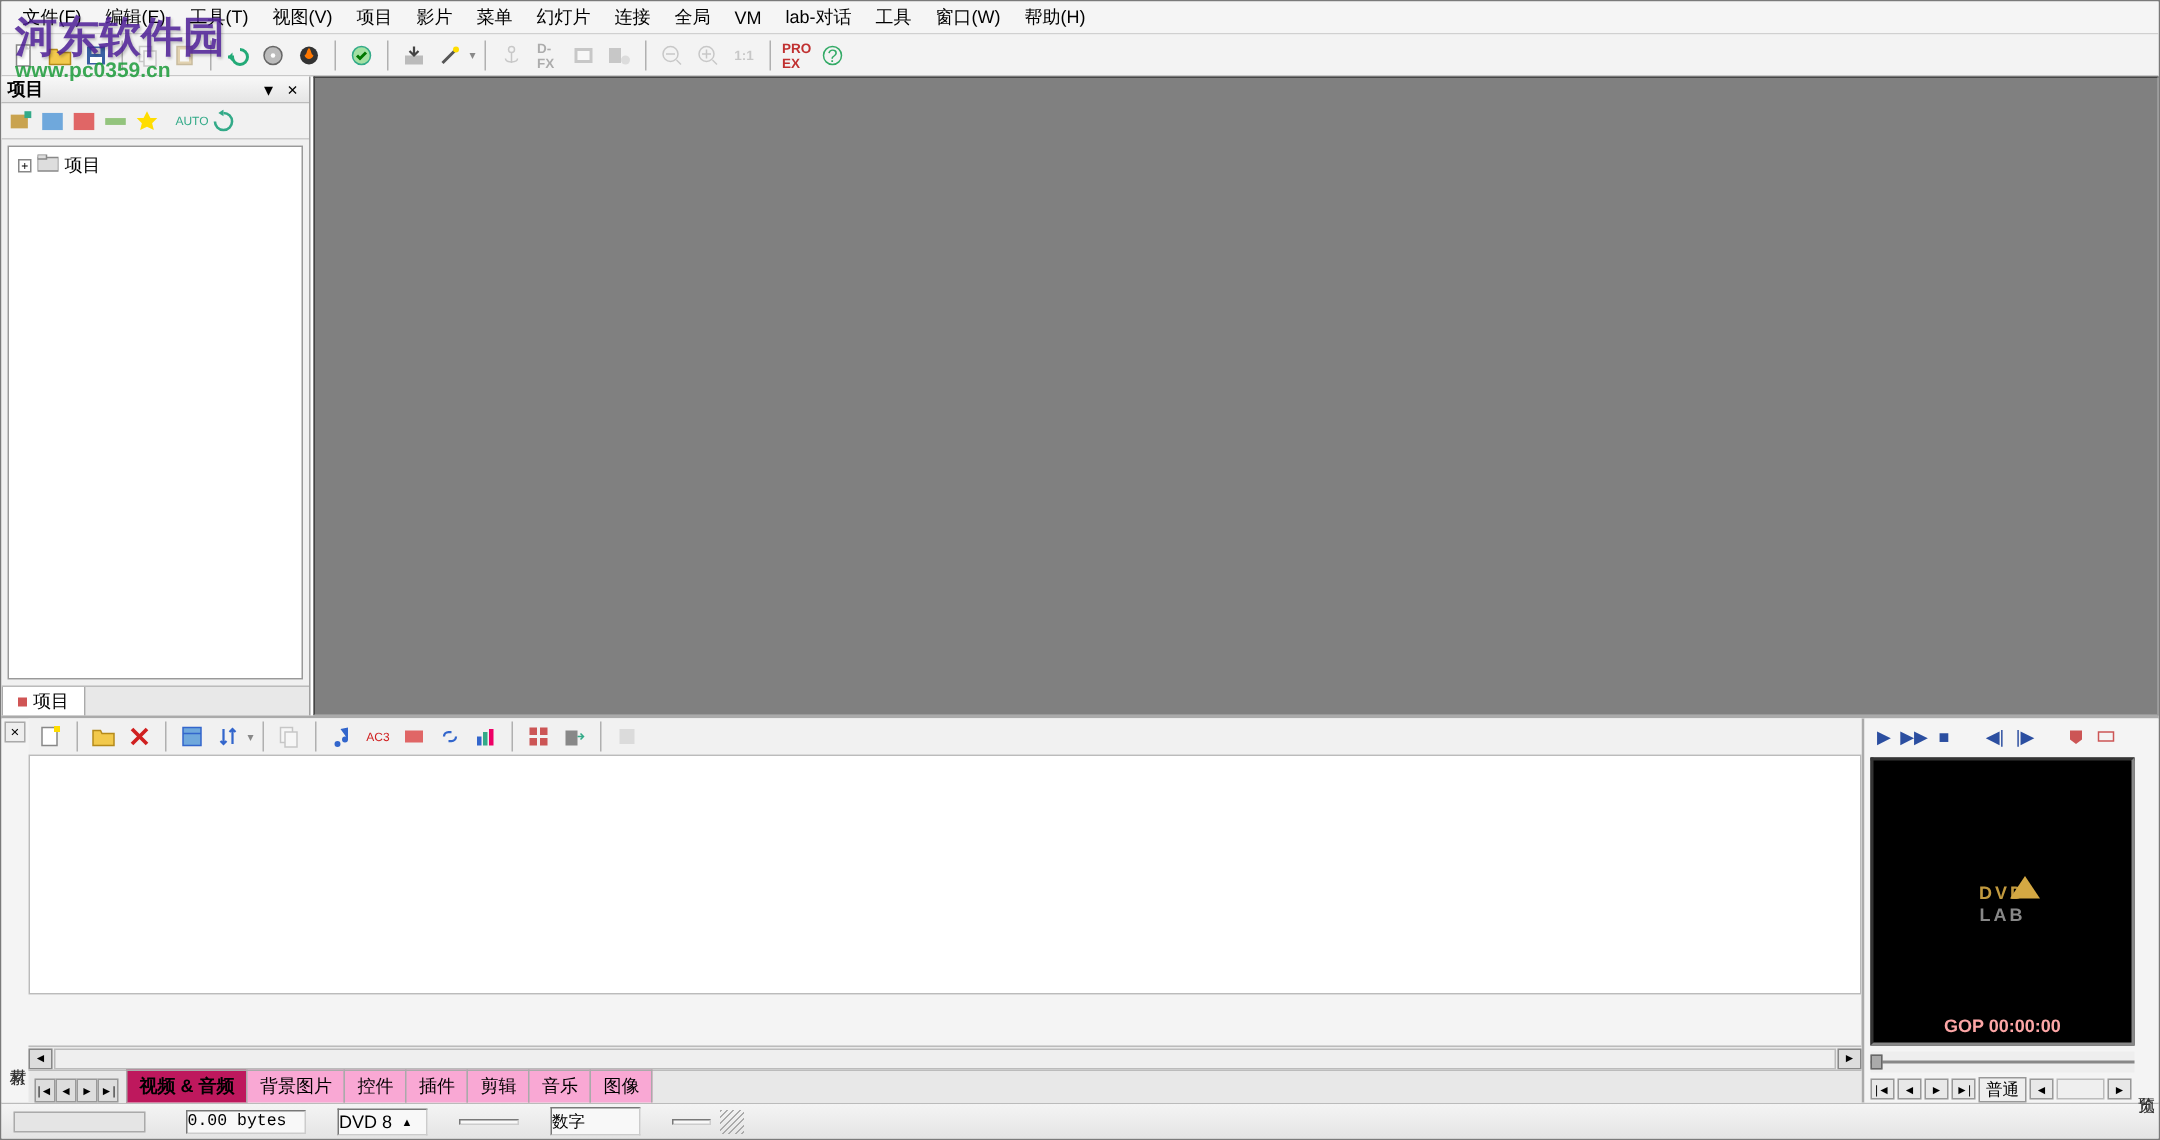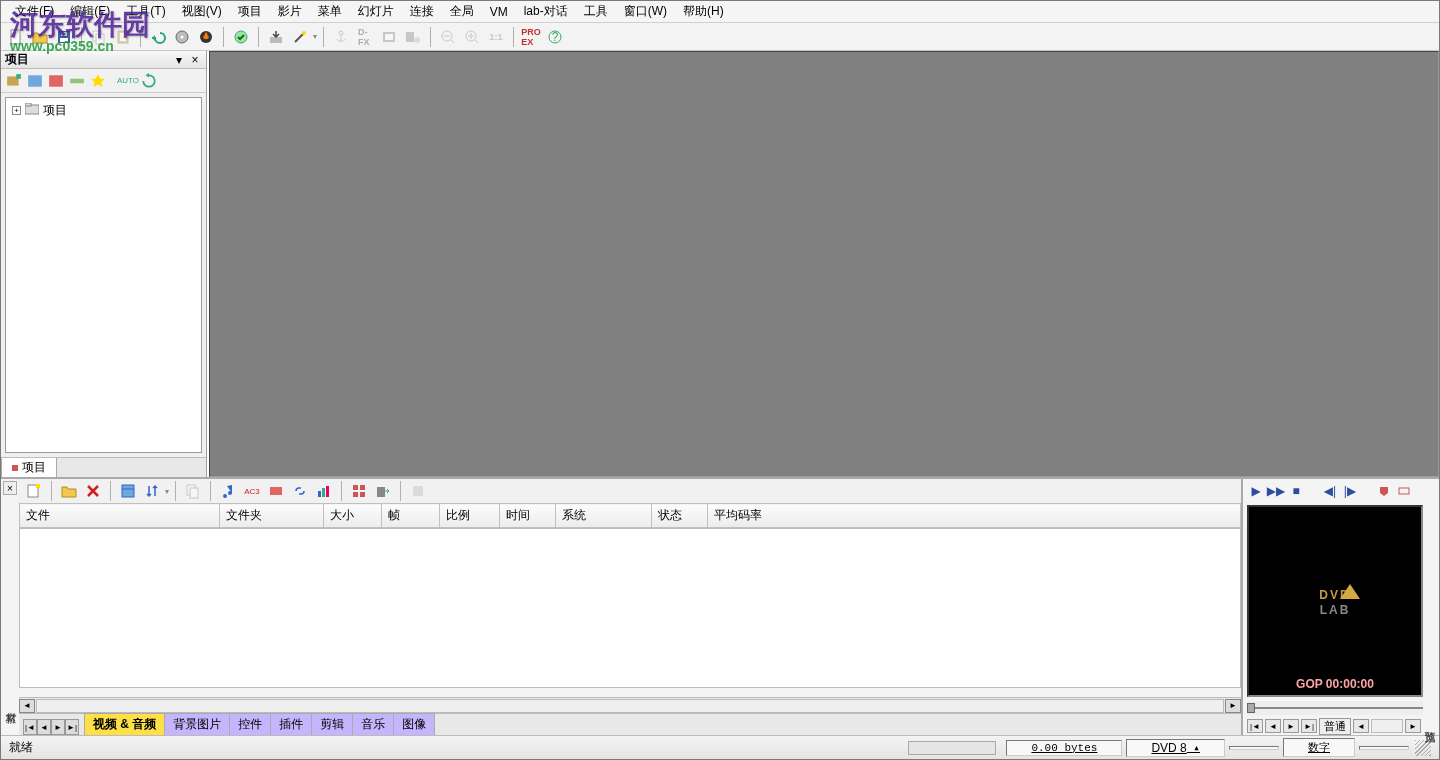--- a/index.html
+++ b/index.html
@@ -53,41 +53,41 @@
 .asset-toolbar { height:24px; background:#f1f1f1; display:flex; align-items:center; padding:0 4px; gap:2px; }
 .asset-table-wrap { flex:1; position:relative; }
 .asset-table { width:100%; border-collapse:collapse; }
 .asset-table th { background:linear-gradient(#fcfcfc,#ececec); border:1px solid #c0c0c0; padding:3px 6px; text-align:left; font-weight:normal; font-size:12px; }
 .asset-list-body { background:#fff; border:1px solid #bbb; flex:1; height:160px; }
 .asset-scroll { height:16px; background:#e9e9e9; border-top:1px solid #bbb; display:flex; align-items:center; }
 .asset-scroll .sb-btn { width:16px; height:14px; background:#ddd; border:1px solid #888; display:flex; align-items:center; justify-content:center; font-size:8px; cursor:pointer; }
 .asset-scroll .sb-track { flex:1; background:#efefef; height:14px; border:1px solid #bbb; margin:0 1px; }
 .asset-tabs { height:22px; display:flex; align-items:flex-end; background:#e8e8e8; border-top:1px solid #bbb; padding-left:4px; gap:0; }
 .asset-tabs .nav-btn { width:14px; height:16px; background:#ddd; border:1px solid #999; display:flex; align-items:center; justify-content:center; font-size:8px; cursor:pointer; }
-.asset-tab { padding:2px 8px; background:#c4b5fd; border:1px solid #aaa; border-bottom:none; font-size:12px; cursor:pointer; margin-left:-1px; }
-.asset-tab.active { background:#fde047; font-weight:bold; }
+.asset-tab { padding:2px 8px; background:#f9a8d4; border:1px solid #aaa; border-bottom:none; font-size:12px; cursor:pointer; margin-left:-1px; }
+.asset-tab.active { background:#be185d; font-weight:bold; }
 
 .preview-panel { width:196px; display:flex; flex-direction:column; background:#f4f4f4; position:relative; }
 .preview-sidebar-label { writing-mode: vertical-rl; position:absolute; right:2px; bottom:12px; font-size:11px; color:#333; }
 .preview-toolbar { height:24px; display:flex; align-items:center; justify-content:flex-start; padding:0 6px; gap:6px; }
 .preview-toolbar .pb { width:14px; height:14px; display:flex; align-items:center; justify-content:center; cursor:pointer; color:#2b4ea0; }
 .preview-screen { background:#000; margin:2px 16px 2px 4px; flex:1; display:flex; flex-direction:column; align-items:center; justify-content:center; border:2px inset #888; position:relative; }
 .preview-screen .logo { color:#c29a3f; font-weight:bold; font-size:18px; letter-spacing:2px; }
 .preview-screen .gop { color:#fca5a5; font-weight:bold; font-size:12px; position:absolute; bottom:4px; }
 .preview-slider { height:14px; margin:2px 16px 2px 4px; position:relative; background:#eee; }
 .preview-slider .track { position:absolute; left:0; right:0; top:6px; height:2px; background:#888; }
 .preview-slider .thumb { position:absolute; left:0; top:2px; width:8px; height:10px; background:#aaa; border:1px solid #666; }
 .preview-nav { height:18px; display:flex; align-items:center; padding:0 4px; gap:2px; margin-right:14px; }
 .preview-nav .nb { width:16px; height:14px; background:#e8e8e8; border:1px solid #999; display:flex; align-items:center; justify-content:center; font-size:8px; cursor:pointer; }
 .preview-nav .label { padding:0 4px; background:#eee; border:1px solid #999; font-size:11px; }
 .preview-nav .sb { flex:1; background:#efefef; border:1px solid #bbb; height:14px; }
 
 .statusbar { height:24px; background:linear-gradient(#f4f4f4,#e4e4e4); border-top:1px solid #bbb; display:flex; align-items:center; padding:0 8px; }
 .statusbar .status-text { flex:1; }
-.statusbar .cell { border:1px inset #ccc; padding:1px 24px; margin-left:4px; min-width:60px; font-family: "Courier New", monospace; font-size:11px; display:flex; align-items:center; background:#f8f8f8;text-decoration:underline; }
+.statusbar .cell { border:1px inset #ccc; padding:1px 0; margin-left:21px; min-width:60px; font-family: "Courier New", monospace; font-size:11px; display:flex; align-items:center; background:#f8f8f8; }
 .statusbar .cell.wide { min-width:80px; }
 .statusbar .progress { width:88px; height:14px; border:1px solid #aaa; background:#e5e5e5; margin-right:6px; }
 .statusbar .grip { width:16px; height:16px; margin-left:6px; background: repeating-linear-gradient(135deg,#aaa,#aaa 1px,transparent 1px,transparent 3px); }
 </style>
 </head>
 <body>
 
 <div class="watermark">
   <div class="big">河东软件园</div>
   <div class="url">www.pc0359.cn</div>
@@ -395,35 +395,20 @@
             </div>
           <div class="tb-sep"></div>
           <div class="tb-btn disabled">
               <svg viewBox="0 0 16 16">
                 <rect x="3" y="3" width="10" height="10" fill="#bbb"></rect>
               </svg>
             </div>
         </div>
 
         <div class="asset-table-wrap">
-          <table class="asset-table">
-            <thead>
-                <tr>
-              <th style="width:200px">文件</th>
-              <th style="width:104px">文件夹</th>
-              <th style="width:58px">大小</th>
-              <th style="width:58px">帧</th>
-              <th style="width:60px">比例</th>
-              <th style="width:56px">时间</th>
-              <th style="width:96px">系统</th>
-              <th style="width:56px">状态</th>
-              <th>平均码率</th>
-            </tr>
-              </thead>
-          </table>
           <div class="asset-list-body"></div>
         </div>
 
         <div class="asset-scroll">
           <div class="sb-btn">◄</div>
           <div class="sb-track"></div>
           <div class="sb-btn">►</div>
         </div>
 
         <div class="asset-tabs">
@@ -485,21 +470,20 @@
         <div class="nb">►|</div>
         <div class="label">普通</div>
         <div class="nb">◄</div>
         <div class="sb"></div>
         <div class="nb">►</div>
       </div>
     </div>
   </div>
 
   <div class="statusbar">
-    <span class="status-text">就绪</span>
     <div class="progress"></div>
     <div class="cell wide">0.00 bytes</div>
     <div class="cell"><span>DVD 8</span>&nbsp;▴</div>
     <div class="cell" style="min-width:40px"></div>
     <div class="cell">数字</div>
     <div class="cell" style="min-width:26px"></div>
     <div class="grip"></div>
   </div>
 </div>
 

